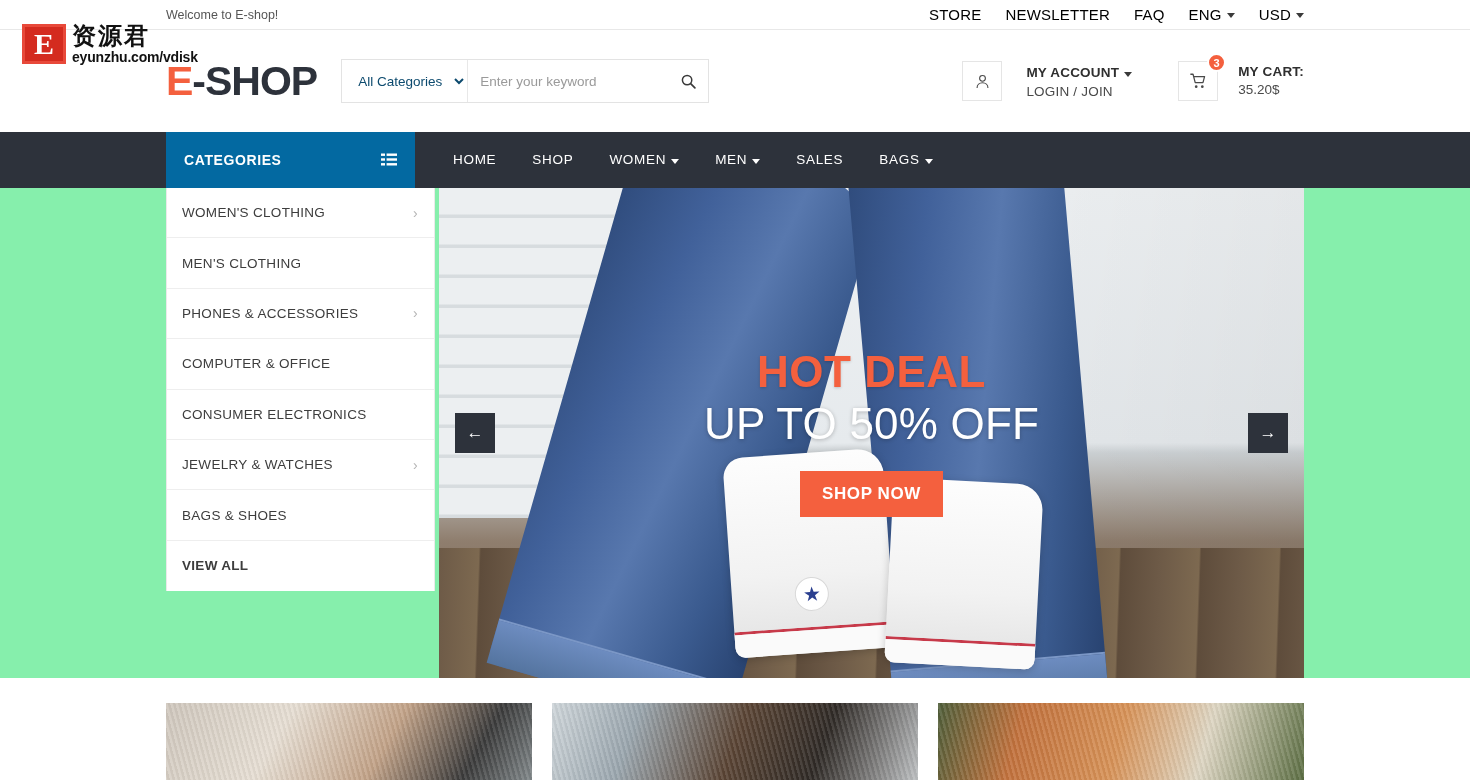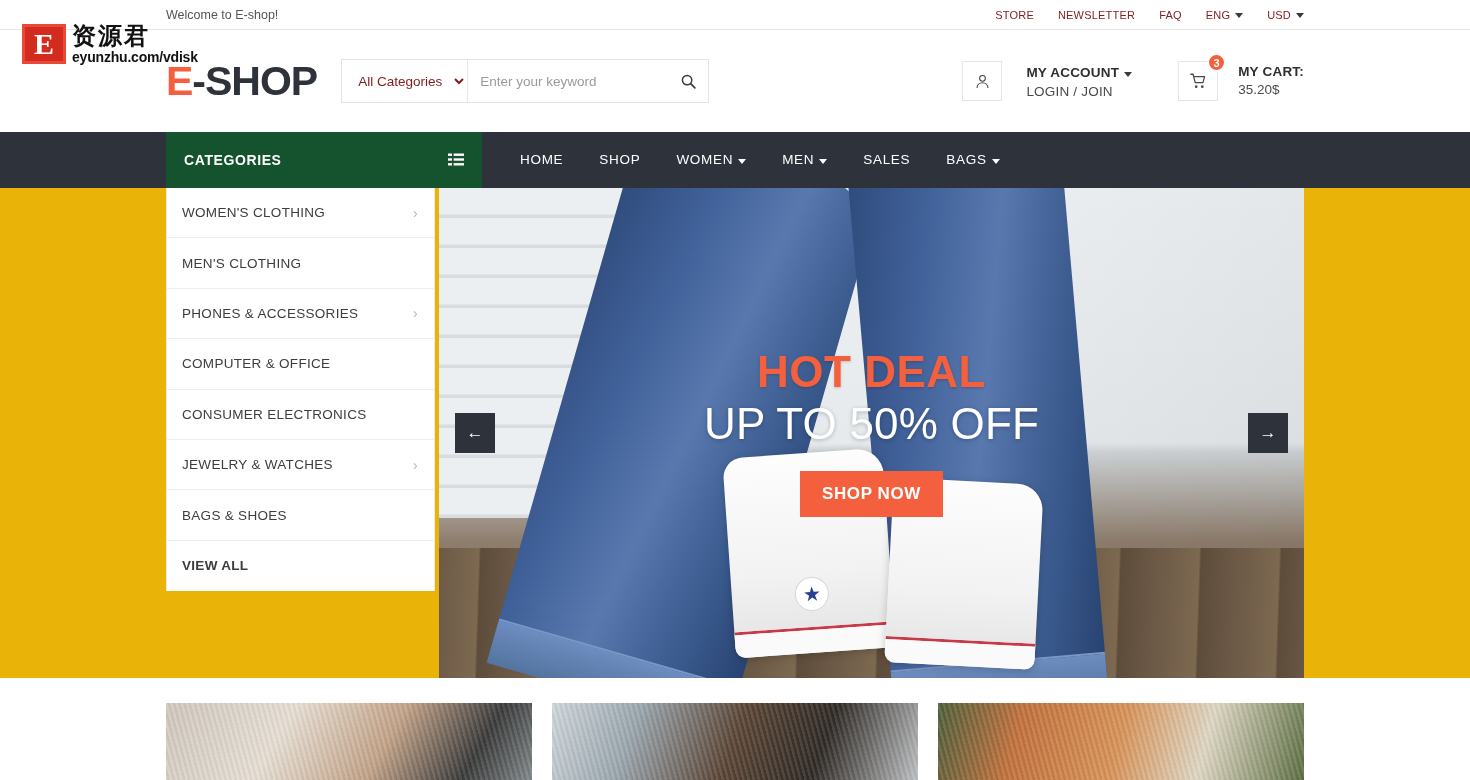--- a/index.html
+++ b/index.html
@@ -23,22 +23,22 @@
     color: #555;
     background: #fff;
   }
   .topbar-nav {
     margin-left: auto;
     display: flex;
     align-items: center;
     gap: 24px;
   }
   .topbar-nav a {
-    color: #7f1d1d;
-    font-size: 11px;
+    color: #000000;
+    font-size: 15px;
     text-decoration: none;
     letter-spacing: .2px;
     display: inline-flex;
     align-items: center;
     gap: 5px;
     text-align: center;
   }
   .caret-down {
     display: inline-block;
     width: 0; height: 0;
@@ -75,21 +75,21 @@
     height: 44px;
     border: 1px solid #e3e3e3;
     background: #fff;
     width: 368px;
   }
   .cat-select {
     border: none;
     border-right: 1px solid #e8e8e8;
     background: #fff;
     font-size: 13.5px;
-    color: #7f1d1d;
+    color: #0c4a6e;
     padding: 0 8px 0 12px;
     outline: none;
     width: 128px;
     font-family: "Liberation Sans", sans-serif;
   }
   .search-input {
     flex: 1;
     border: none;
     outline: none;
     padding: 0 12px;
@@ -149,22 +149,22 @@
 
   
   .navbar {
     height: 56px;
     background: #2d323b;
     display: flex;
     align-items: stretch;
     padding-left: 166px;
   }
   .cat-toggle {
-    width: 316px;
-    background: #14532d;
+    width: 249px;
+    background: #0369a1;
     color: #fff;
     display: flex;
     align-items: center;
     justify-content: space-between;
     padding: 0 18px;
     font-size: 14px;
     font-weight: bold;
     letter-spacing: .6px;
     cursor: pointer;
   }
@@ -193,21 +193,21 @@
     border-right: 4px solid transparent;
     border-top: 5px solid #ffffff;
     position: relative; top: 1px;
   }
 
   
   .content {
     display: flex;
     padding: 0 166px;
     position: relative;
-    background: #eab308;
+    background: #86efac;
   }
   .sidebar {
     width: 269px;
     flex: 0 0 269px;
     border: 1px solid #eaeaea;
     border-top: none;
     background: #fff;
     height: 403px;
   }
   .sidebar-item {

